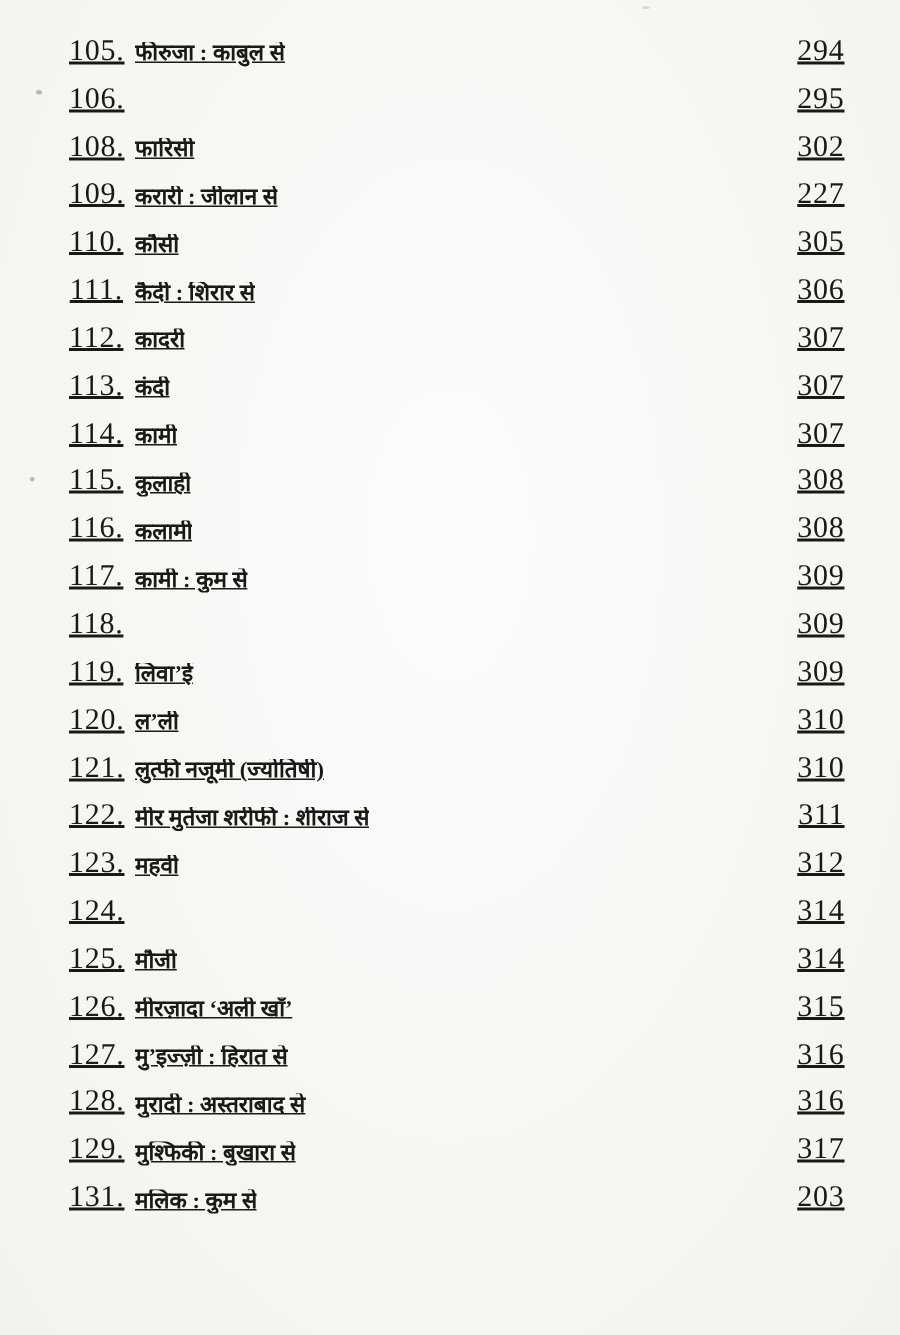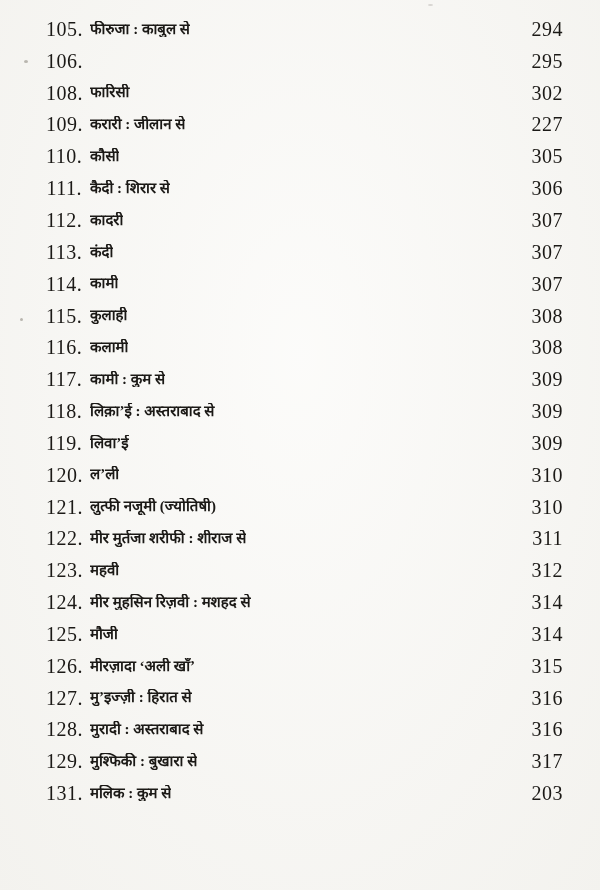--- a/index.html
+++ b/index.html
@@ -23,24 +23,25 @@
       radial-gradient(ellipse at 50% 40%, rgba(255,255,255,0.6) 0%, rgba(0,0,0,0.015) 100%),
       #f7f6f2;
   }
   .toc-list {
     list-style: none;
     margin: 0;
     padding: 13px 37px 0 46px;
   }
   .toc-row {
     display: flex;
-    align-items: center;
+    align-items: flex-end;
     height: 31.85px;
     line-height: 1.1;
     white-space: nowrap;
+    text-decoration: underline;
   }
   .no {
     display: inline-block;
     width: 36px;
     text-align: right;
     font-size: 20px;
     letter-spacing: 0.5px;
     flex: 0 0 auto;
   }
   .title {
@@ -140,21 +141,20 @@
   </li>
 
   <li class="toc-row">
     <span class="no">117.</span>
     <span class="title">कामी : कुम से</span>
     <span class="pg">309</span>
   </li>
 
   <li class="toc-row">
     <span class="no">118.</span>
-    <span class="title">लिक़ा’ई : अस्तराबाद से</span>
     <span class="pg">309</span>
   </li>
 
   <li class="toc-row">
     <span class="no">119.</span>
     <span class="title">लिवा’ई</span>
     <span class="pg">309</span>
   </li>
 
   <li class="toc-row">
@@ -176,21 +176,20 @@
   </li>
 
   <li class="toc-row">
     <span class="no">123.</span>
     <span class="title">महवी</span>
     <span class="pg">312</span>
   </li>
 
   <li class="toc-row">
     <span class="no">124.</span>
-    <span class="title">मीर मुहसिन रिज़वी : मशहद से</span>
     <span class="pg">314</span>
   </li>
 
   <li class="toc-row">
     <span class="no">125.</span>
     <span class="title">मौजी</span>
     <span class="pg">314</span>
   </li>
 
   <li class="toc-row">

